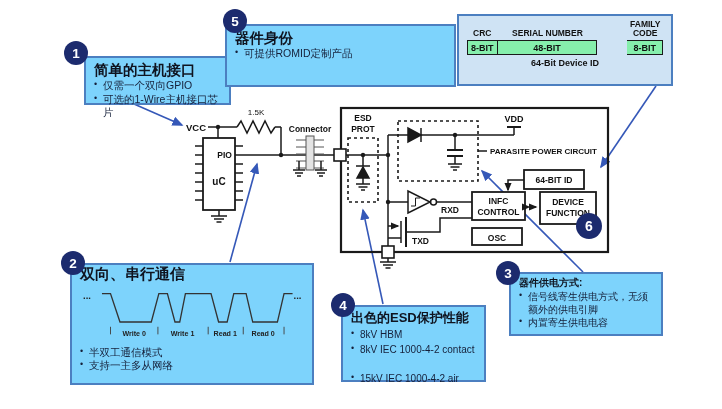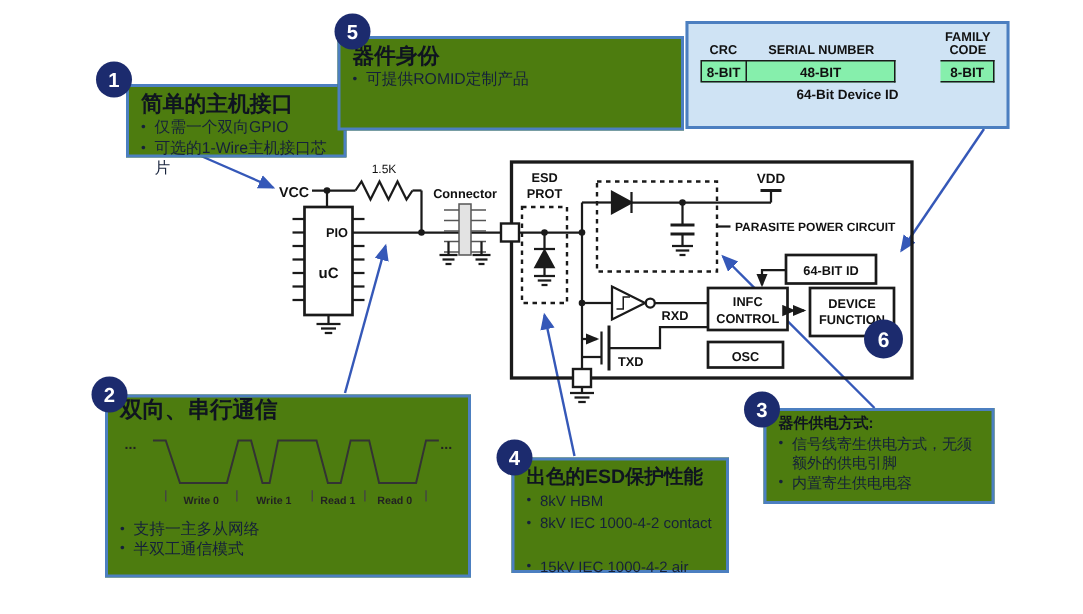--- a/index.html
+++ b/index.html
@@ -1,19 +1,19 @@
 <!DOCTYPE html>
 <html><head>
 <meta charset="utf-8">
 <style>
   html,body{margin:0;padding:0;background:#fff;}
   .canvas{position:relative;width:722px;height:409px;background:#fff;overflow:hidden;
           font-family:"Liberation Sans",sans-serif;color:#111;}
   svg.bg{position:absolute;left:0;top:0;}
-  .callout{position:absolute;background:#4d7c0f;border:2px solid #4c7fc0;box-sizing:border-box;
+  .callout{position:absolute;background:#7dd3fc;border:2px solid #4c7fc0;box-sizing:border-box;
            padding:3px 8px 4px 8px;}
   .callout .title{font-size:14.5px;font-weight:600;color:#0f1420;line-height:1.25;}
   .callout .bullet{font-size:10.5px;line-height:1.3;padding-left:9px;position:relative;color:#15203a;}
   .callout .bullet::before{content:"•";position:absolute;left:0;top:0;font-size:9px;}
   .badge{position:absolute;width:24px;height:24px;border-radius:50%;background:#1c2b6e;color:#fff;
          font-size:13.5px;font-weight:bold;display:flex;align-items:center;justify-content:center;z-index:5;}
   
   .idbox{position:absolute;left:457px;top:14px;width:216px;height:72px;background:#cfe3f4;
          border:2px solid #4c7fc0;box-sizing:border-box;padding:4px 8px 0 8px;}
   .idrow{display:flex;width:196px;}
@@ -263,22 +263,22 @@
           <line x1="215" y1="43" x2="215" y2="51"></line>
         </g>
         <g fill="#222" font-size="7.5" font-weight="bold" text-anchor="middle" class="svgtext">
           <text x="57" y="53">Write 0</text>
           <text x="108" y="53">Write 1</text>
           <text x="153" y="53">Read 1</text>
           <text x="193" y="53">Read 0</text>
         </g>
       </svg>
     </div>
+    <div class="bullet">半双工通信模式</div>
     <div class="bullet">支持一主多从网络</div>
-    <div class="bullet">半双工通信模式</div>
   </div>
   <div class="badge" style="left:61px;top:251px;">2</div>
 
   <div class="callout" style="left:341px;top:305px;width:145px;height:77px;">
     <div class="title" style="font-size:13px;">出色的ESD保护性能</div>
     <div class="bullet" style="font-size:10px;margin-top:2px;">8kV HBM</div>
     <div class="bullet" style="font-size:10px;margin-top:2px;">8kV IEC 1000-4-2 contact</div>
     <div class="bullet" style="font-size:10px;margin-top:16px;">15kV IEC 1000-4-2 air</div>
   </div>
   <div class="badge" style="left:331px;top:293px;">4</div>

